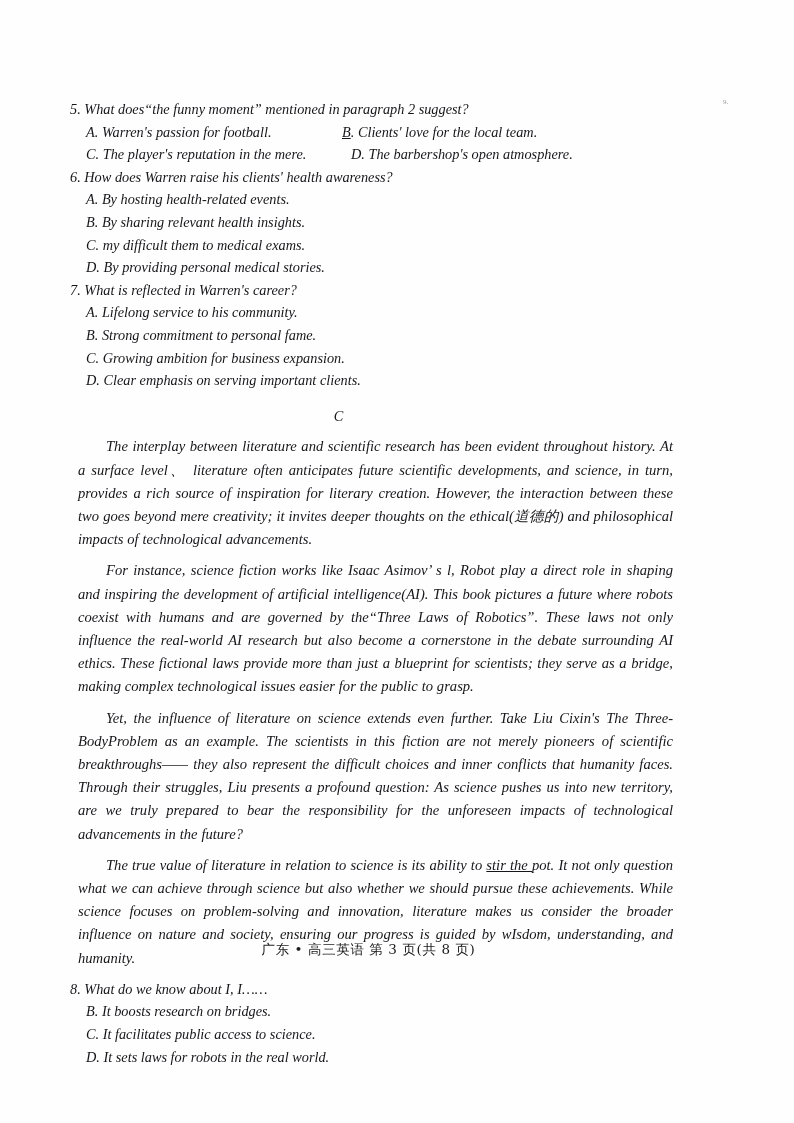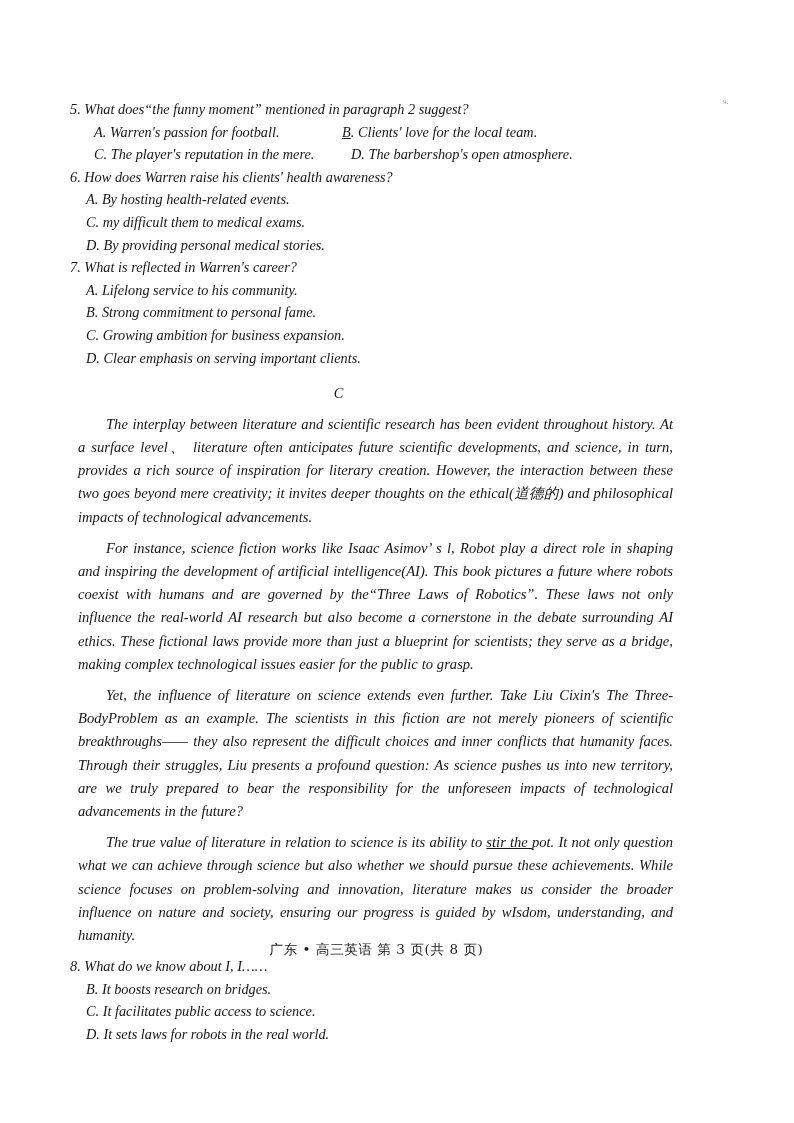--- a/index.html
+++ b/index.html
@@ -57,21 +57,21 @@
     white-space: nowrap;
   }
   .opt-row {
     font-size: 14.3px;
     line-height: 22.6px;
     padding-left: 16px;
     position: relative;
     height: 22.6px;
     white-space: nowrap;
   }
-  .opt-row .col-a { position: absolute; left: 16px; top: 0; margin-left: 8px; }
+  .opt-row .col-a { position: absolute; left: 16px; top: 0; }
   .opt-row .col-b { position: absolute; top: 0; }
   .opt-row .col-b.pos-1 { left: 272px; }
   .opt-row .col-b.pos-2 { left: 281px; }
 
   u.ul { text-decoration: underline; text-underline-offset: 1px; }
 
   
   .passage-label {
     text-align: center;
     font-size: 14.3px;
@@ -89,21 +89,21 @@
     margin: 8px;
     width: 595px;
     word-spacing: 0.2px;
   }
   .para.last-loose { text-align: justify; }
 
   
   .footer {
     position: absolute;
     top: 941px;
-    left: 8px;
+    left: 0;
     width: 737px;
     text-align: center;
     font-size: 13.5px;
     font-family: "DejaVu Serif", "Liberation Serif", serif;
     letter-spacing: 0.6px;
     color: #1a1a1a;
   }
 </style>
 </head>
 <body>
@@ -122,20 +122,21 @@
       </div>
       <div class="opt-row">
         <span class="col-a">C. The player's reputation in the mere.</span>
         <span class="col-b pos-2">D. The barbershop's open atmosphere.</span>
       </div>
     </div>
 
     <div>
       <div class="q-stem">6. How does Warren raise his clients' health awareness?</div>
       <div class="opt">A. By hosting health-related events.</div>
+      <div class="opt">B. By sharing relevant health insights.</div>
       <div class="opt">C. my difficult them to medical exams.</div>
       <div class="opt">D. By providing personal medical stories.</div>
     </div>
 
     <div>
       <div class="q-stem">7. What is reflected in Warren's career?</div>
       <div class="opt">A. Lifelong service to his community.</div>
       <div class="opt">B. Strong commitment to personal fame.</div>
       <div class="opt">C. Growing ambition for business expansion.</div>
       <div class="opt">D. Clear emphasis on serving important clients.</div>

